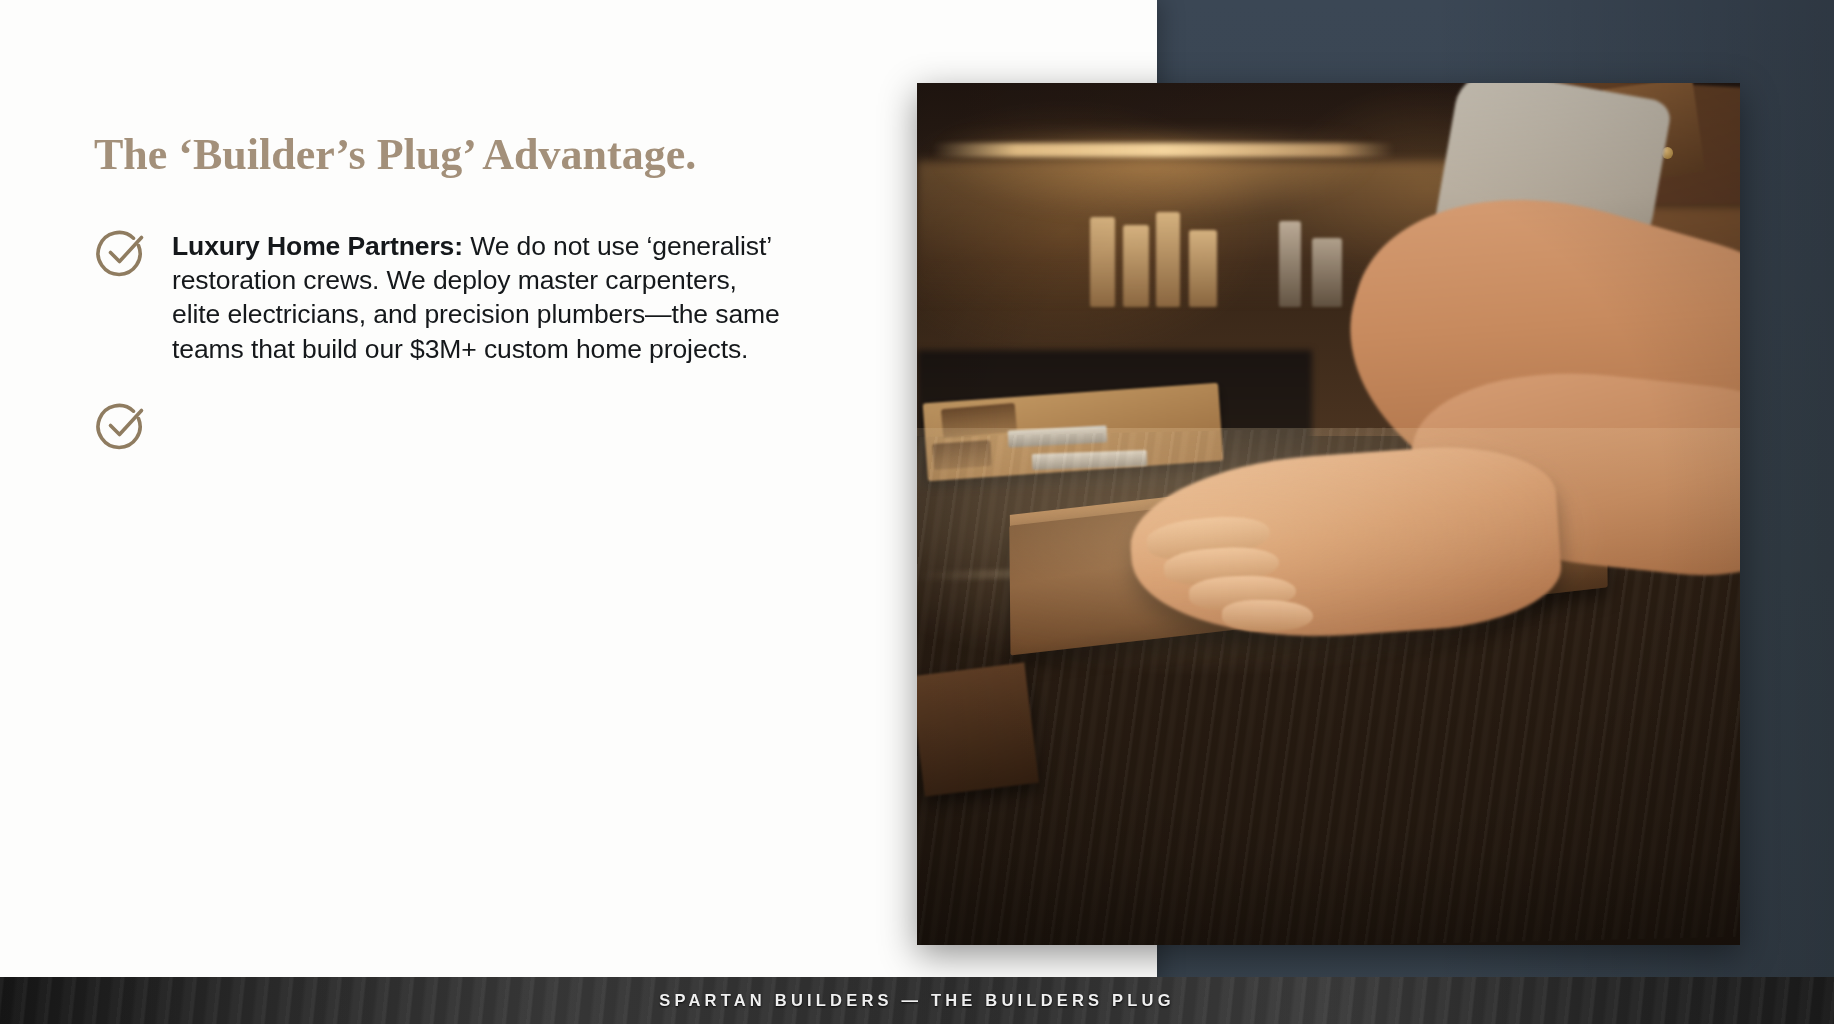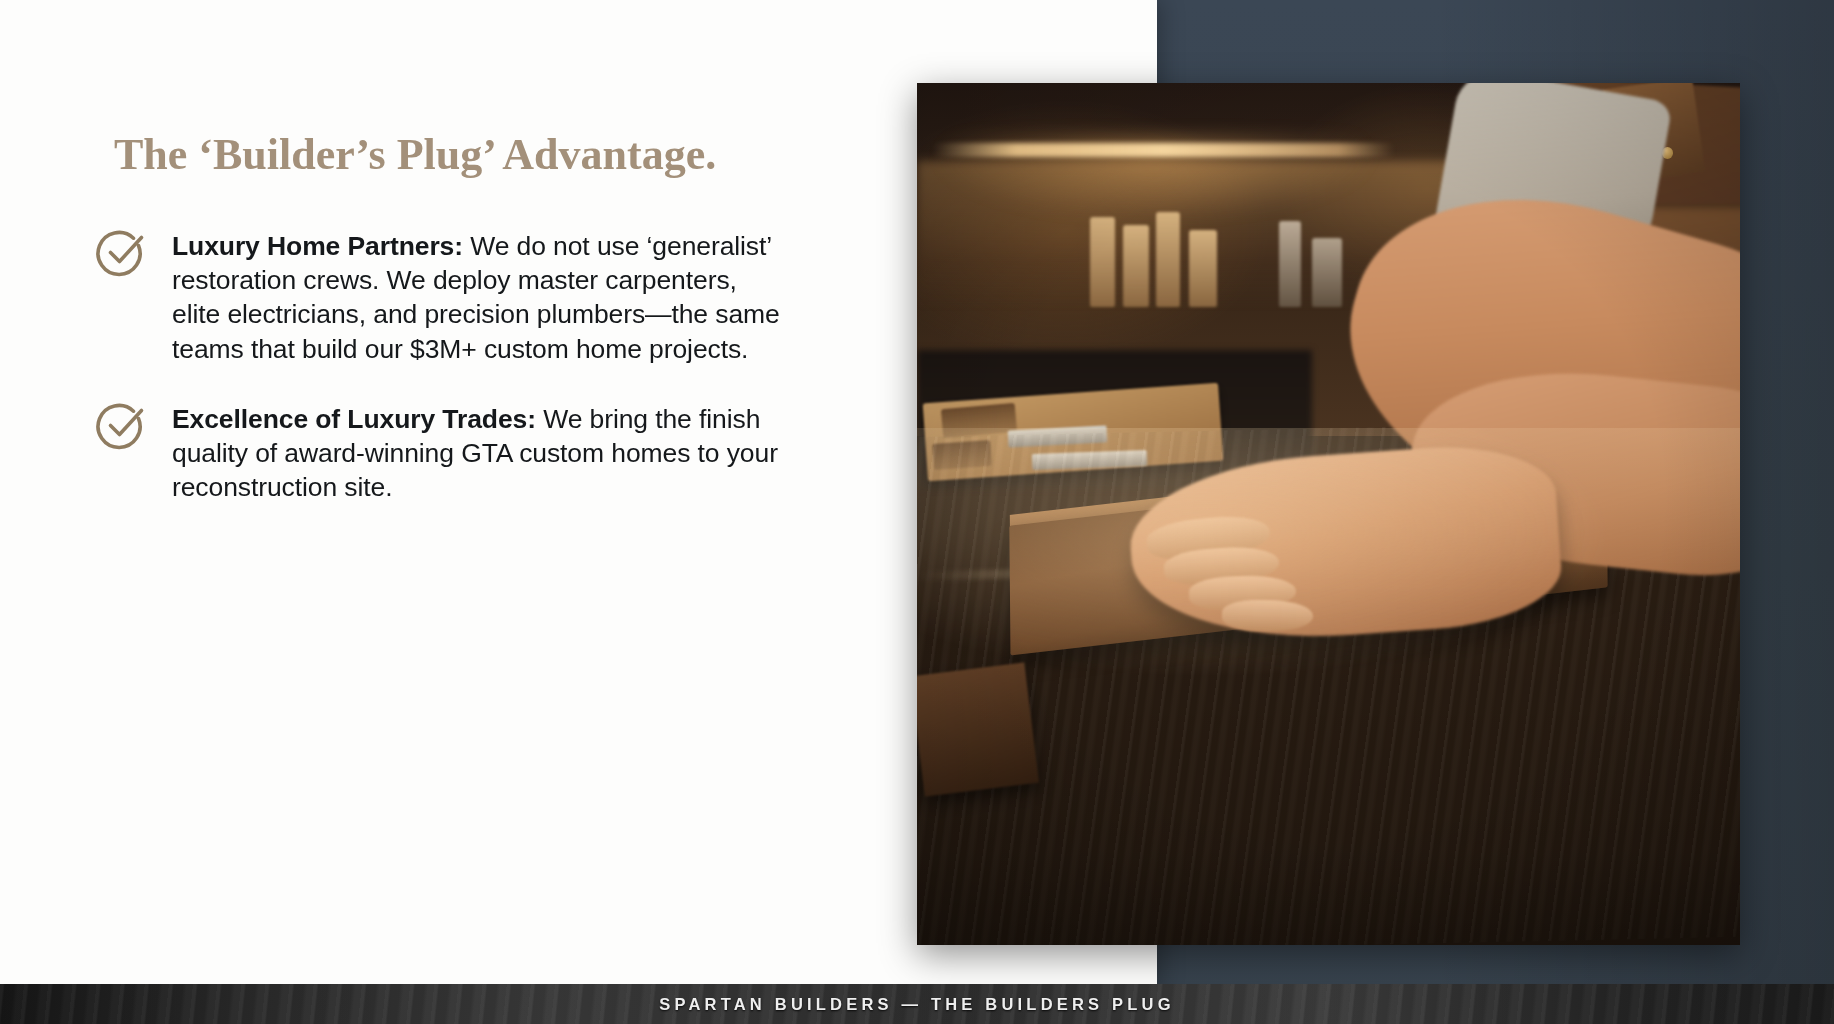--- a/index.html
+++ b/index.html
@@ -52,21 +52,20 @@
     white-space:pre-line;
   }
   .subhead {
     margin-top:44px;
     font-family:"Liberation Serif", serif;
     font-weight:700;
     font-size:44px;
     line-height:1.15;
     letter-spacing:0px;
     color:#a3907a;
-    margin-left:20px;
   }
 
   
   .bullets { margin-top:48px; }
   .bullet {
     position:relative;
     display:flex;
     align-items:flex-start;
     margin-bottom:36px;
   }
@@ -288,21 +287,21 @@
   }
   .ph-vignette {
     position:absolute; inset:0;
     background:radial-gradient(ellipse 90% 85% at 50% 48%, rgba(0,0,0,0) 45%, rgba(0,0,0,.30) 100%);
   }
 
   
   .footer {
     position:absolute;
     left:0; bottom:0;
-    width:1834px; height:40px;
+    width:1834px; height:47px;
     background:
       repeating-linear-gradient(96deg,
         rgba(255,255,255,.045) 0px, rgba(255,255,255,.045) 3px,
         rgba(0,0,0,.08) 5px, rgba(0,0,0,.08) 14px,
         rgba(255,255,255,.02) 18px, rgba(255,255,255,.02) 24px),
       linear-gradient(90deg,#171717 0%, #2b2b2b 14%, #3a3a3a 30%, #2f2f2f 52%, #3d3d3d 72%, #262626 88%, #1b1b1b 100%);
     display:flex;
     align-items:center;
     justify-content:center;
   }
@@ -342,21 +341,20 @@
           <p class="bullet-text"><b>Luxury Home Partners:</b><span> We do not use ‘generalist’ restoration crews. We deploy master carpenters, elite electricians, and precision plumbers—the same teams that build our $3M+ custom home projects.</span></p>
         </div>
 
         <div class="bullet">
           <span class="check-icon">
             <svg viewBox="0 0 56 56" xmlns="http://www.w3.org/2000/svg">
               <path d="M44.5 20.5 A21 21 0 1 1 39.5 13.2" fill="none" stroke="#8f7c60" stroke-width="3.6" stroke-linecap="round"></path>
               <path d="M16.5 27.5 L25.5 36.5 L47.5 12.5" fill="none" stroke="#8f7c60" stroke-width="3.6" stroke-linecap="round" stroke-linejoin="round"></path>
             </svg>
           </span>
-          <p class="bullet-text"><b>Excellence of Luxury Trades:</b><span> We bring the finish quality of award-winning GTA custom homes to your reconstruction site.</span></p>
         </div>
 
       </div>
     </div>
   </div>
 
   <div class="photo-frame">
     <div class="photo">
       <div class="ph-bg"></div>
       <div class="ph-backsplash"></div>

